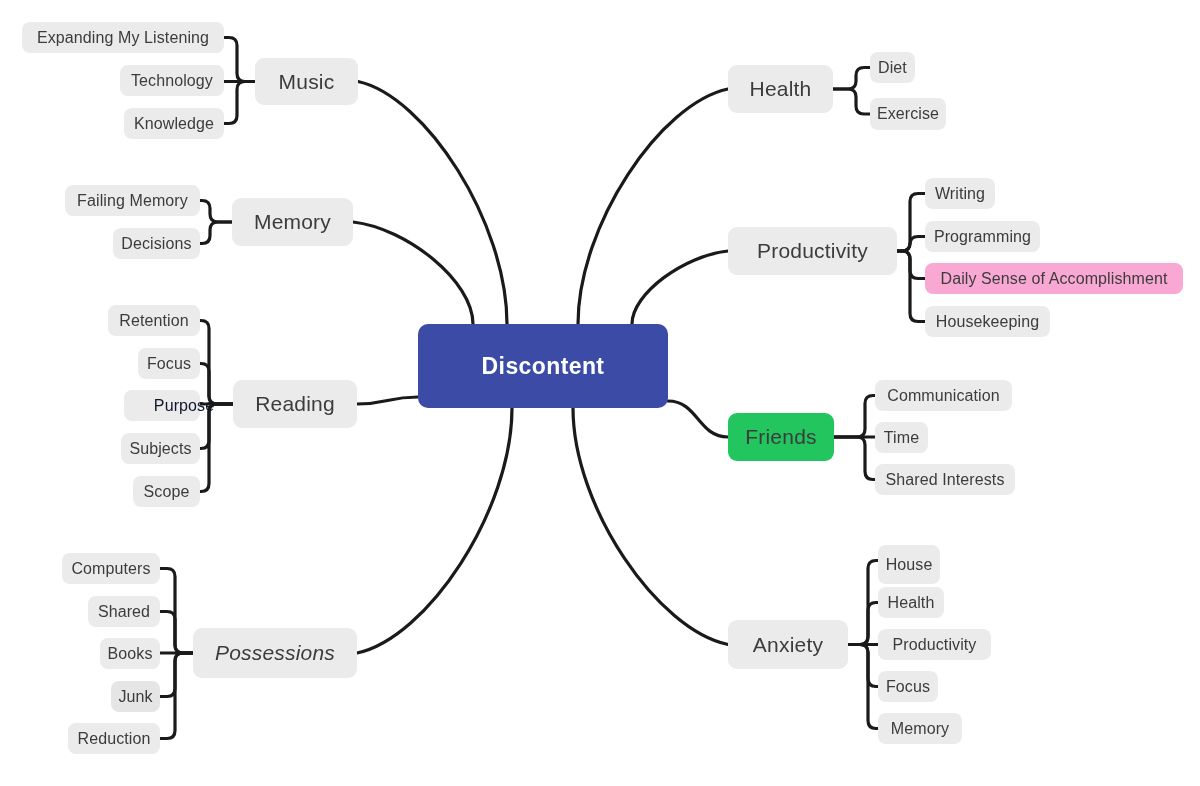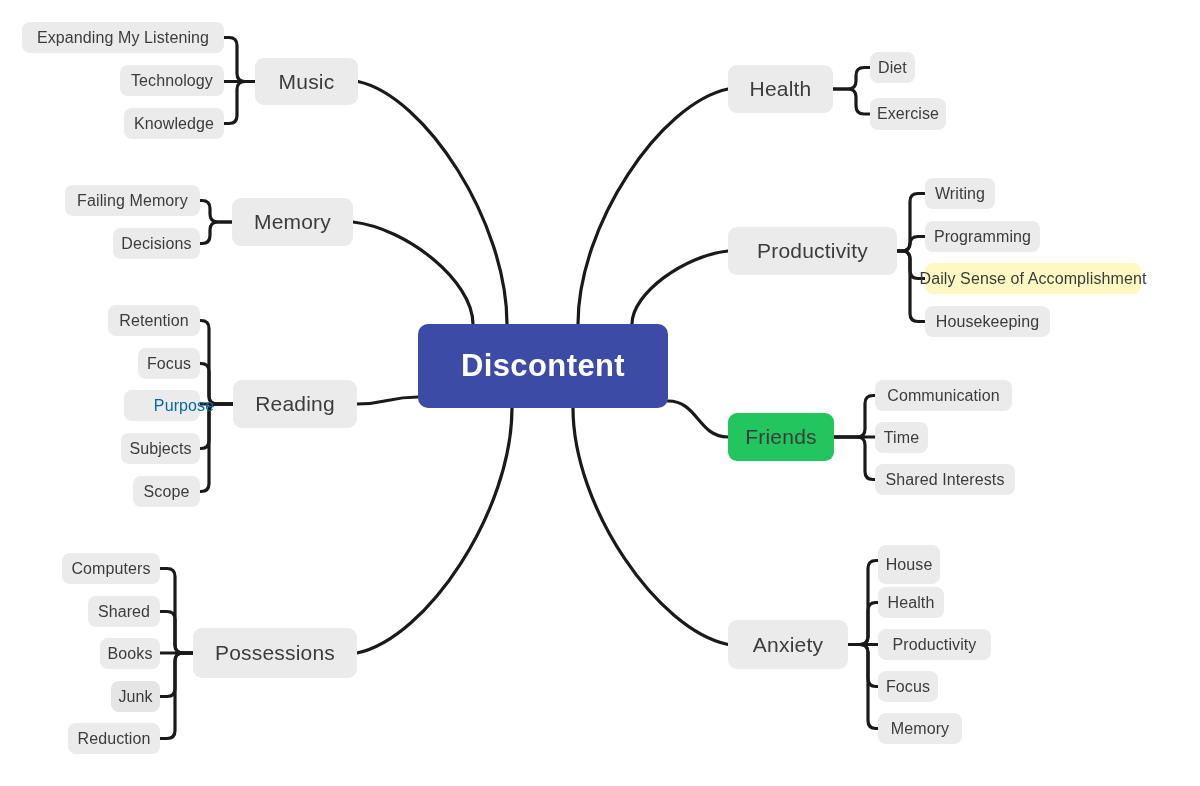--- a/index.html
+++ b/index.html
@@ -41,21 +41,21 @@
   .node.parent {
     background: #ebebeb;
     border-radius: 9px;
     font-size: 21px;
     color: #363636;
     letter-spacing: 0.2px;
   }
   .node.center {
     background: #3b4ba6;
     border-radius: 10px;
-    font-size: 31px;
+    font-size: 23px;
     font-weight: bold;
     color: #ffffff;
     letter-spacing: 0.4px;
     z-index: 2;
   }
 </style>
 </head>
 <body>
 
 <div id="canvas" style="width: 1200px; height: 786px; background: rgb(255, 255, 255);">
@@ -102,36 +102,36 @@
 <div class="node parent" style="left: 255px; top: 58px; width: 103px; height: 47px; background: rgb(235, 235, 235); color: rgb(60, 60, 60);">Music</div>
     <div class="node child" style="left: 22px; top: 22px; width: 202px; height: 31px; background: rgb(235, 235, 235); color: rgb(60, 60, 60);">Expanding My Listening</div>
     <div class="node child" style="left: 120px; top: 65px; width: 104px; height: 31px; background: rgb(235, 235, 235); color: rgb(60, 60, 60);">Technology</div>
     <div class="node child" style="left: 124px; top: 108px; width: 100px; height: 31px; background: rgb(235, 235, 235); color: rgb(60, 60, 60);">Knowledge</div>
     <div class="node parent" style="left: 232px; top: 198px; width: 121px; height: 48px; background: rgb(235, 235, 235); color: rgb(60, 60, 60);">Memory</div>
     <div class="node child" style="left: 65px; top: 185px; width: 135px; height: 31px; background: rgb(235, 235, 235); color: rgb(60, 60, 60);">Failing Memory</div>
     <div class="node child" style="left: 113px; top: 228px; width: 87px; height: 31px; background: rgb(235, 235, 235); color: rgb(60, 60, 60);">Decisions</div>
     <div class="node parent" style="left: 233px; top: 380px; width: 124px; height: 48px; background: rgb(235, 235, 235); color: rgb(60, 60, 60);">Reading</div>
     <div class="node child" style="left: 108px; top: 305px; width: 92px; height: 31px; background: rgb(235, 235, 235); color: rgb(60, 60, 60);">Retention</div>
     <div class="node child" style="left: 138px; top: 348px; width: 62px; height: 31px; background: rgb(235, 235, 235); color: rgb(60, 60, 60);">Focus</div>
-    <div class="node child" style="left: 124px; top: 390px; width: 76px; height: 31px; background: rgb(235, 235, 235); color: #0369a1; padding-left: 44px;">Purpose</div>
+    <div class="node child" style="left: 124px; top: 390px; width: 76px; height: 31px; background: rgb(235, 235, 235); color: #0f172a; padding-left: 44px;">Purpose</div>
     <div class="node child" style="left: 121px; top: 433px; width: 79px; height: 31px; background: rgb(235, 235, 235); color: rgb(60, 60, 60);">Subjects</div>
     <div class="node child" style="left: 133px; top: 476px; width: 67px; height: 31px; background: rgb(235, 235, 235); color: rgb(60, 60, 60);">Scope</div>
-    <div class="node parent" style="left: 193px; top: 628px; width: 164px; height: 50px; background: rgb(235, 235, 235); color: rgb(60, 60, 60);">Possessions</div>
+    <div class="node parent" style="left: 193px; top: 628px; width: 164px; height: 50px; background: rgb(235, 235, 235); color: rgb(60, 60, 60); font-style: italic;">Possessions</div>
     <div class="node child" style="left: 62px; top: 553px; width: 98px; height: 31px; background: rgb(235, 235, 235); color: rgb(60, 60, 60);">Computers</div>
     <div class="node child" style="left: 88px; top: 596px; width: 72px; height: 31px; background: rgb(235, 235, 235); color: rgb(60, 60, 60);">Shared</div>
     <div class="node child" style="left: 100px; top: 638px; width: 60px; height: 31px; background: rgb(235, 235, 235); color: rgb(60, 60, 60);">Books</div>
     <div class="node child" style="left: 111px; top: 681px; width: 49px; height: 31px; background: #e5e5e5; color: rgb(60, 60, 60);">Junk</div>
     <div class="node child" style="left: 68px; top: 723px; width: 92px; height: 31px; background: rgb(235, 235, 235); color: rgb(60, 60, 60);">Reduction</div>
     <div class="node parent" style="left: 728px; top: 65px; width: 105px; height: 48px; background: rgb(235, 235, 235); color: rgb(60, 60, 60);">Health</div>
     <div class="node child" style="left: 870px; top: 52px; width: 45px; height: 31px; background: rgb(235, 235, 235); color: rgb(60, 60, 60);">Diet</div>
     <div class="node child" style="left: 870px; top: 98px; width: 76px; height: 32px; background: rgb(235, 235, 235); color: rgb(60, 60, 60);">Exercise</div>
     <div class="node parent" style="left: 728px; top: 227px; width: 169px; height: 48px; background: rgb(235, 235, 235); color: rgb(60, 60, 60);">Productivity</div>
     <div class="node child" style="left: 925px; top: 178px; width: 70px; height: 31px; background: rgb(235, 235, 235); color: rgb(60, 60, 60);">Writing</div>
     <div class="node child" style="left: 925px; top: 221px; width: 115px; height: 31px; background: rgb(235, 235, 235); color: rgb(60, 60, 60);">Programming</div>
-    <div class="node child" style="left: 925px; top: 263px; width: 216px; height: 31px; background: #fef9c3; color: rgb(60, 60, 60);">Daily Sense of Accomplishment</div>
+    <div class="node child" style="left: 925px; top: 263px; width: 258px; height: 31px; background: #f9a8d4; color: rgb(60, 60, 60);">Daily Sense of Accomplishment</div>
     <div class="node child" style="left: 925px; top: 306px; width: 125px; height: 31px; background: rgb(235, 235, 235); color: rgb(60, 60, 60);">Housekeeping</div>
     <div class="node parent" style="left: 728px; top: 413px; width: 106px; height: 48px; background: #22c55e; color: rgb(60, 60, 60);">Friends</div>
     <div class="node child" style="left: 875px; top: 380px; width: 137px; height: 31px; background: rgb(235, 235, 235); color: rgb(60, 60, 60);">Communication</div>
     <div class="node child" style="left: 875px; top: 422px; width: 53px; height: 31px; background: rgb(235, 235, 235); color: rgb(60, 60, 60);">Time</div>
     <div class="node parent" style="left: 728px; top: 620px; width: 120px; height: 49px; background: rgb(235, 235, 235); color: rgb(60, 60, 60);">Anxiety</div>
     <div class="node child" style="left: 875px; top: 464px; width: 140px; height: 31px; background: rgb(235, 235, 235); color: rgb(60, 60, 60);">Shared Interests</div>
     <div class="node child" style="left: 878px; top: 545px; width: 62px; height: 39px; background: rgb(235, 235, 235); color: rgb(60, 60, 60);">House</div>
     <div class="node child" style="left: 878px; top: 587px; width: 66px; height: 31px; background: rgb(235, 235, 235); color: rgb(60, 60, 60);">Health</div>
     <div class="node child" style="left: 878px; top: 629px; width: 113px; height: 31px; background: rgb(235, 235, 235); color: rgb(60, 60, 60);">Productivity</div>
     <div class="node child" style="left: 878px; top: 671px; width: 60px; height: 31px; background: rgb(235, 235, 235); color: rgb(60, 60, 60);">Focus</div>

